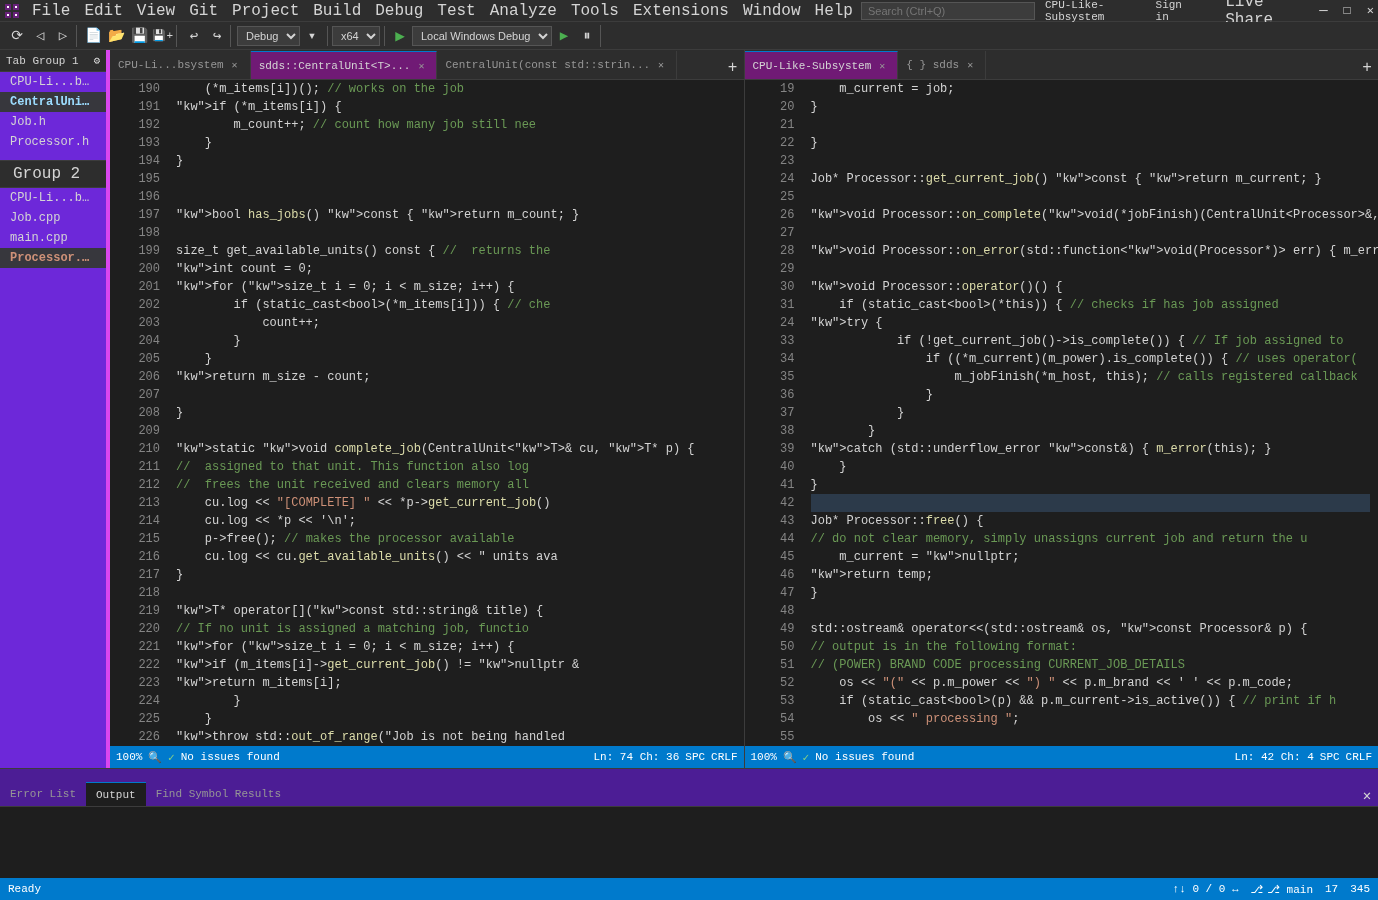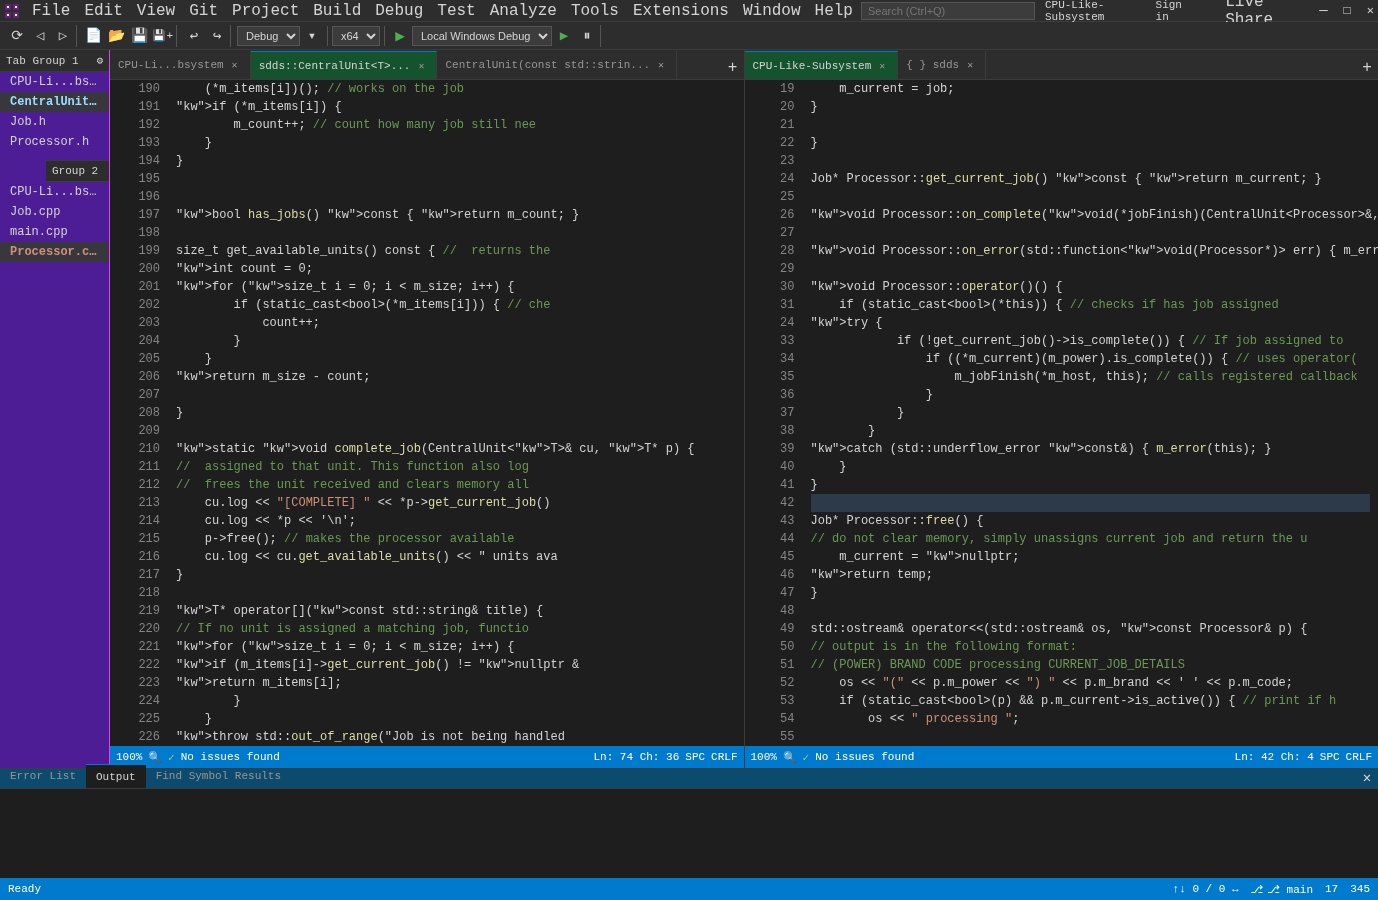--- a/index.html
+++ b/index.html
@@ -102,22 +102,22 @@
     
     .main-container {
       display: flex;
       flex: 1;
       overflow: hidden;
     }
 
     
     .sidebar {
       width: 110px;
-      background: #4c1d95;
-      border-right: 1px solid #d946ef;
+      background: #6d28d9;
+      border-right: 4px solid #d946ef;
       display: flex;
       flex-direction: column;
       flex-shrink: 0;
     }
     .tab-group-header {
       padding: 4px 6px;
       font-size: 11px;
       color: #d4d4d4;
       background: #2d2d2d;
       border-bottom: 1px solid #3c3c3c;
@@ -131,32 +131,31 @@
       font-size: 12px;
       color: #d4d4d4;
       cursor: pointer;
       white-space: nowrap;
       overflow: hidden;
       text-overflow: ellipsis;
     }
     .sidebar-file.active-h { color: #9cdcfe; font-weight: bold; background: #37373d; }
     .sidebar-file.active-cpp { color: #ce9178; font-weight: bold; background: #37373d; }
     .sidebar-group2-header {
-      padding: 4px 6px;
-      font-size: 11px;
+      padding: 4px 13px;
+      font-size: 16px;
       color: #d4d4d4;
       background: #2d2d2d;
       border-top: 1px solid #3c3c3c;
       border-bottom: 1px solid #3c3c3c;
       display: flex;
       align-items: center;
       justify-content: space-between;
       cursor: pointer;
       margin-top: 8px;
-      margin-left: 46px;
     }
 
     
     .editor-pane {
       display: flex;
       flex-direction: column;
       overflow: hidden;
     }
     .editor-pane-left { flex: 1; border-right: 1px solid #3c3c3c; }
     .editor-pane-right { flex: 1; }
@@ -178,21 +177,21 @@
       align-items: center;
       gap: 4px;
       font-size: 11px;
       cursor: pointer;
       white-space: nowrap;
       border-right: 1px solid #3c3c3c;
       color: #969696;
       background: #2d2d2d;
     }
     .editor-tab.active {
-      background: #14532d;
+      background: #701a75;
       color: #d4d4d4;
       border-top: 1px solid #007acc;
     }
     .tab-close {
       width: 14px;
       height: 14px;
       display: flex;
       align-items: center;
       justify-content: center;
       font-size: 10px;
@@ -252,22 +251,22 @@
     
     .bottom-panel {
       height: 110px;
       background: #1e1e1e;
       border-top: 1px solid #3c3c3c;
       display: flex;
       flex-direction: column;
       flex-shrink: 0;
     }
     .bottom-tabs {
-      height: 20px;
-      background: #0c4a6e;
+      height: 38px;
+      background: #4c1d95;
       display: flex;
       align-items: flex-end;
       border-bottom: 1px solid #3c3c3c;
     }
     .bottom-tab {
       height: 24px;
       padding: 0 10px;
       display: flex;
       align-items: center;
       font-size: 11px;

